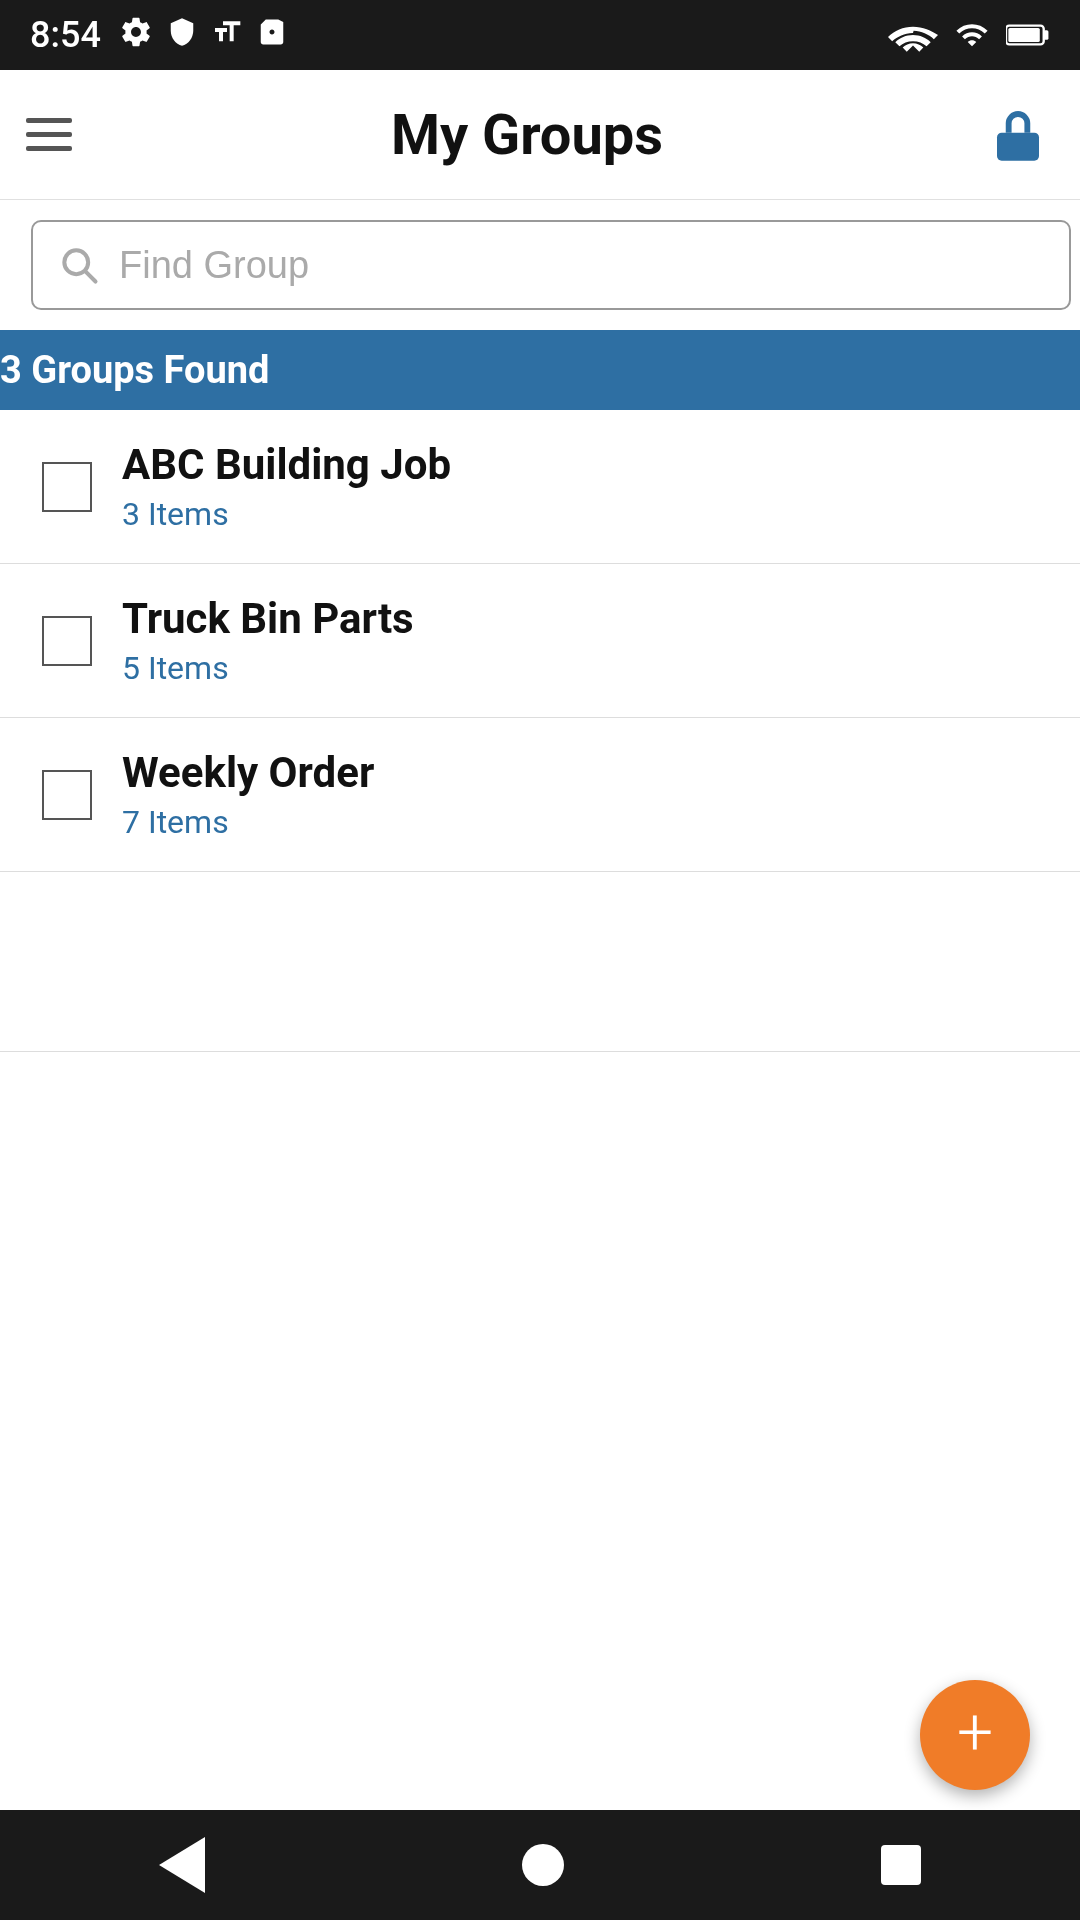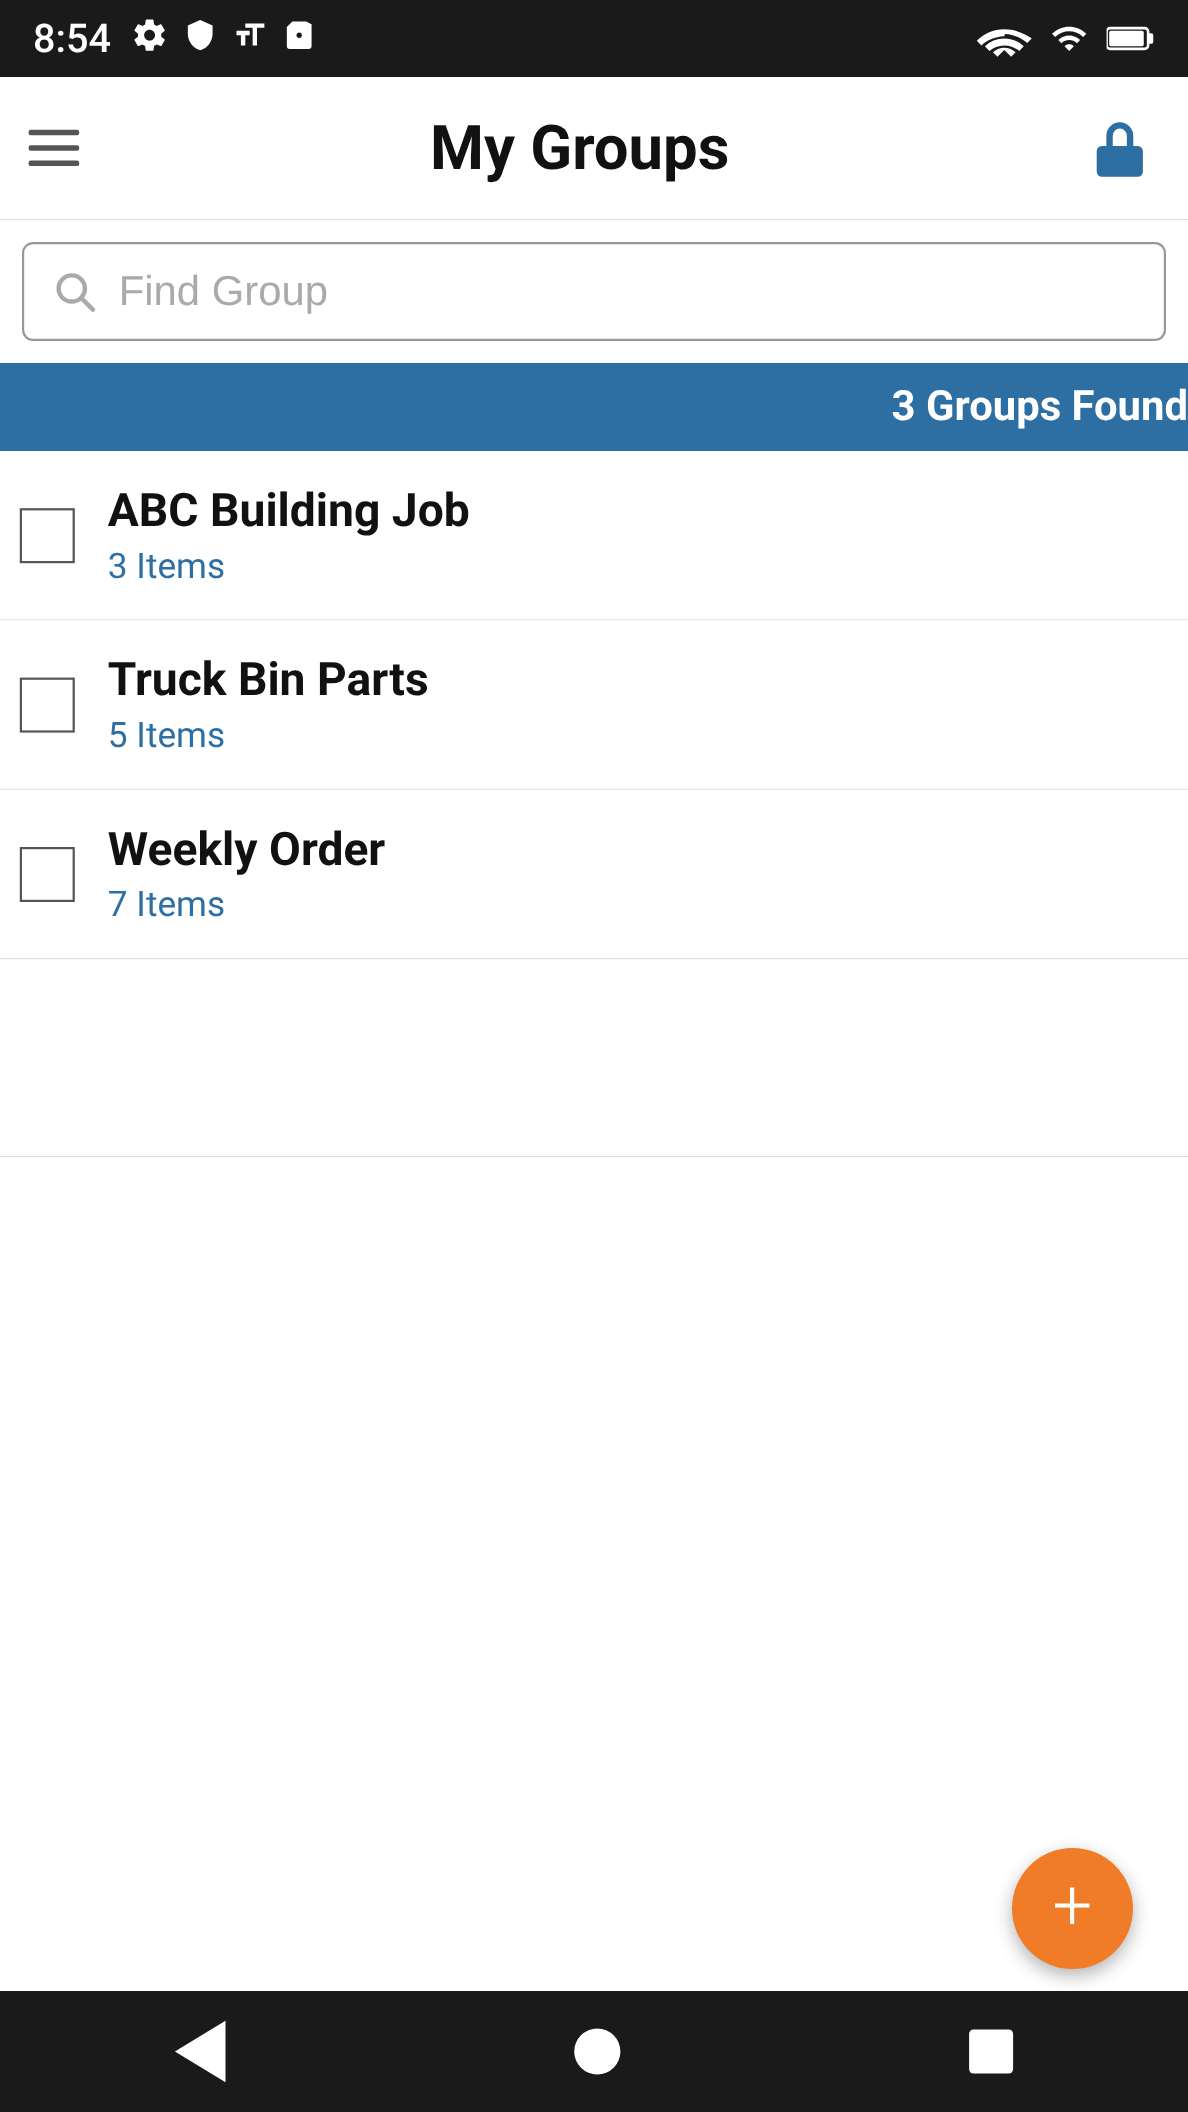--- a/index.html
+++ b/index.html
@@ -109,20 +109,21 @@
     .search-box {
       width: 100%;
       height: 90px;
       border: 2px solid #999999;
       border-radius: 10px;
       display: flex;
       align-items: center;
       padding: 0 24px;
       gap: 18px;
       background: #ffffff;
+      margin-left: 11px;
     }
 
     .search-box input {
       border: none;
       outline: none;
       font-size: 38px;
       color: #333333;
       width: 100%;
       background: transparent;
     }
@@ -137,37 +138,37 @@
       flex-shrink: 0;
     }
 
     
     .results-banner {
       width: 100%;
       height: 80px;
       background: #2e6fa3;
       display: flex;
       align-items: center;
-      justify-content: flex-end;
+      justify-content: flex-start;
     }
 
     .results-text {
       color: #ffffff;
       font-size: 38px;
       font-weight: 700;
     }
 
     
     .group-list {
       width: 100%;
     }
 
     .group-item {
       width: 100%;
-      padding: 30px 18px;
+      padding: 30px 42px;
       border-bottom: 1px solid #dddddd;
       display: flex;
       align-items: center;
       gap: 30px;
       background: #ffffff;
     }
 
     .group-checkbox {
       width: 50px;
       height: 50px;

